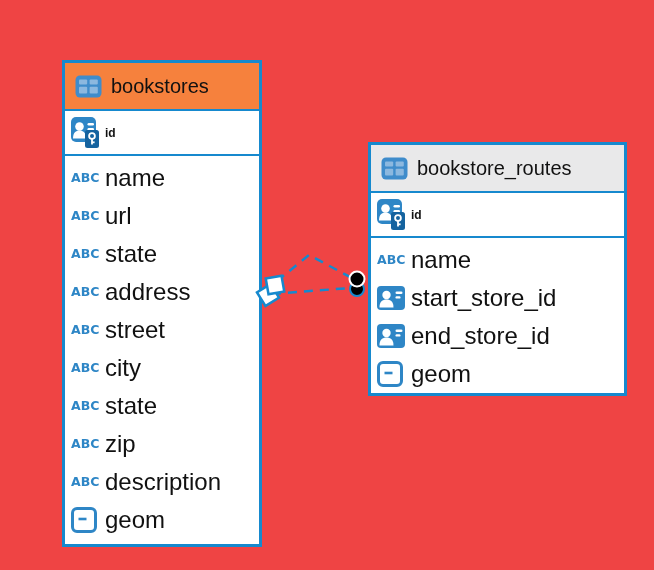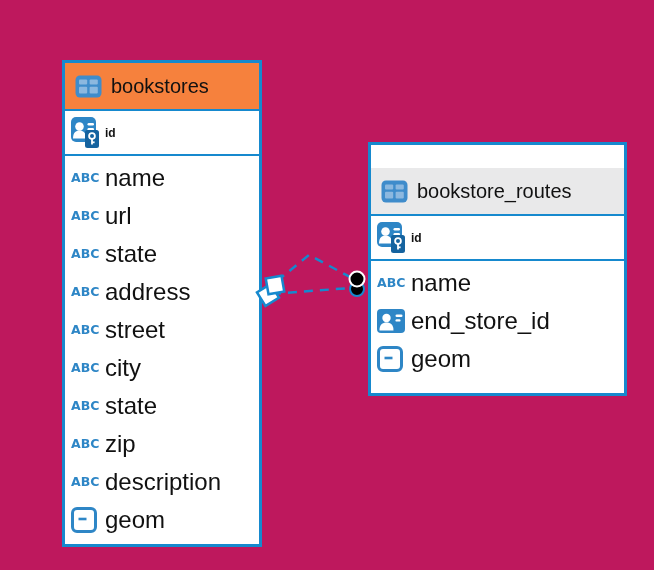--- a/index.html
+++ b/index.html
@@ -3,21 +3,21 @@
 <meta charset="utf-8">
 <style>
   :root{
     --blue:#1689CE;
     --iconblue:#2E86C6;
     --keyblue:#15639F;
     --text:#111111;
   }
   html,body{margin:0;padding:0;background:#ffffff;}
   body{font-family:"Liberation Sans",sans-serif;color:var(--text);}
-  #canvas{position:relative;width:654px;height:570px;background:#be185d;overflow:hidden;}
+  #canvas{position:relative;width:654px;height:570px;background:#ef4444;overflow:hidden;}
 
   .table{position:absolute;background:#ffffff;border:3px solid var(--blue);
          box-sizing:border-box;display:flex;flex-direction:column;overflow:hidden;}
   .header{flex:0 0 auto;height:46px;display:flex;align-items:center;gap:9px;
           padding:0 8px 0 10px;border-bottom:2px solid var(--blue);}
   .title{font-size:20px;font-weight:500;color:var(--text);white-space:nowrap;}
   .row{display:flex;align-items:center;height:38px;}
   .row.pk{height:43px;border-bottom:2px solid var(--blue);flex:0 0 auto;}
   .row.pk .col-name{font-weight:700;font-size:12px;}
   .cols{flex:1 1 auto;padding:3px 0;}
@@ -136,21 +136,21 @@
                 <rect x="1.5" y="1.5" width="23" height="23" rx="4.5" fill="#fff" stroke="#2E86C6" stroke-width="3"></rect>
                 <line x1="7.5" y1="12" x2="15.5" y2="12" stroke="#2E86C6" stroke-width="2.6"></line>
               </svg>
             </span>
           </span>
     <span class="col-name">geom</span>
   </div>
       </div>
   </div>
     <div class="table" style="left: 368px; top: 142px; width: 259px; height: 254px;">
-    <div class="header" style="background: rgb(233, 233, 234); margin-top: 23px;">
+    <div class="header" style="background: rgb(233, 233, 234);">
       <span class="icon">
         <svg width="27" height="23" viewBox="0 0 27 23">
           <rect x="0.5" y="0.5" width="26" height="22" rx="4.5" fill="#3F8CCB"></rect>
           <rect x="4" y="4.5" width="8.2" height="5" rx="1" fill="#8CB8DF"></rect>
           <rect x="14.6" y="4.5" width="8.2" height="5" rx="1" fill="#8CB8DF"></rect>
           <rect x="4" y="11.8" width="8.2" height="6.8" rx="1" fill="#8CB8DF"></rect>
           <rect x="14.6" y="11.8" width="8.2" height="6.8" rx="1" fill="#8CB8DF"></rect>
         </svg>
       </span>
       <span class="title">bookstore_routes</span>
@@ -185,20 +185,34 @@
             <span class="icon">
               <svg width="28" height="24" viewBox="0 0 28 24">
                 <rect width="28" height="24" rx="4" fill="#2E86C6"></rect>
                 <circle cx="9.5" cy="9" r="4.2" fill="#fff"></circle>
                 <path d="M2.5 21.5 C2.5 15.5 5.5 13.6 9.5 13.6 C13.5 13.6 16.5 15.5 16.5 21.5 Z" fill="#fff"></path>
                 <rect x="18.5" y="5.5" width="7" height="2.6" rx="1.3" fill="#fff"></rect>
                 <rect x="18.5" y="10.2" width="5" height="2.4" rx="1.2" fill="#fff"></rect>
               </svg>
             </span>
           </span>
+    <span class="col-name">start_store_id</span>
+  </div>
+        <div class="row">
+    <span class="icon-slot">
+            <span class="icon">
+              <svg width="28" height="24" viewBox="0 0 28 24">
+                <rect width="28" height="24" rx="4" fill="#2E86C6"></rect>
+                <circle cx="9.5" cy="9" r="4.2" fill="#fff"></circle>
+                <path d="M2.5 21.5 C2.5 15.5 5.5 13.6 9.5 13.6 C13.5 13.6 16.5 15.5 16.5 21.5 Z" fill="#fff"></path>
+                <rect x="18.5" y="5.5" width="7" height="2.6" rx="1.3" fill="#fff"></rect>
+                <rect x="18.5" y="10.2" width="5" height="2.4" rx="1.2" fill="#fff"></rect>
+              </svg>
+            </span>
+          </span>
     <span class="col-name">end_store_id</span>
   </div>
         <div class="row">
     <span class="icon-slot">
             <span class="icon">
               <svg width="26" height="26" viewBox="0 0 26 26">
                 <rect x="1.5" y="1.5" width="23" height="23" rx="4.5" fill="#fff" stroke="#2E86C6" stroke-width="3"></rect>
                 <line x1="7.5" y1="12" x2="15.5" y2="12" stroke="#2E86C6" stroke-width="2.6"></line>
               </svg>
             </span>

